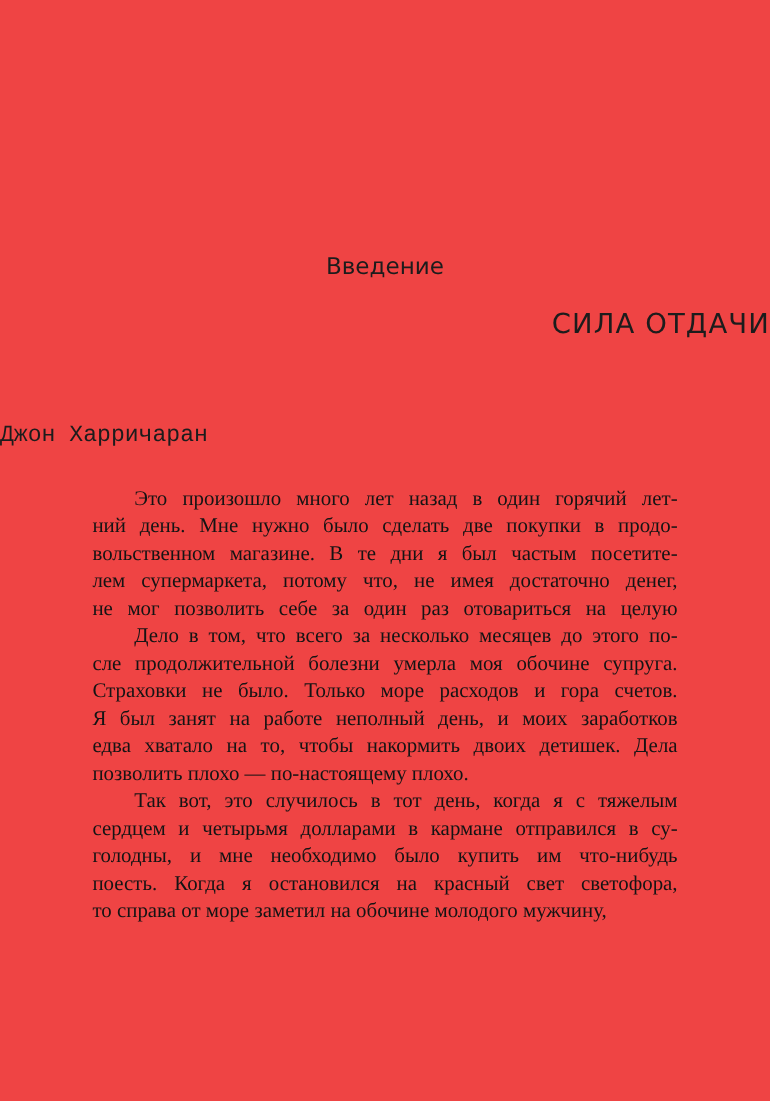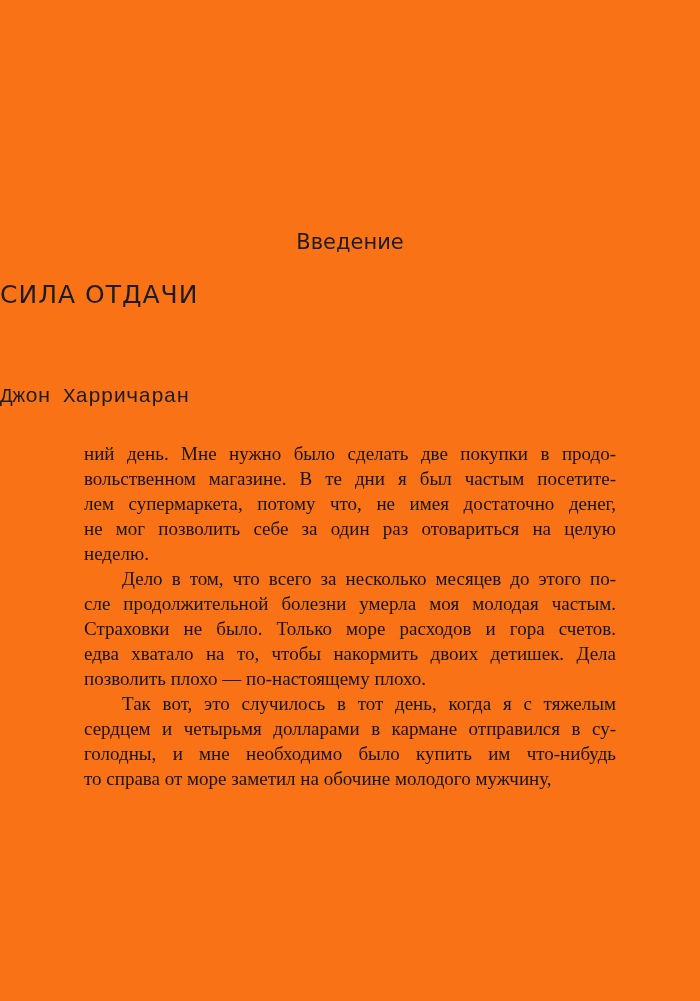--- a/index.html
+++ b/index.html
@@ -8,41 +8,41 @@
     width: 700px;
     height: 1001px;
     background: #ffffff;
     font-family: "Liberation Serif", serif;
     color: #141414;
   }
   .page {
     position: relative;
     width: 700px;
     height: 1001px;
-    background: #f97316;
+    background: #ef4444;
     overflow: hidden;
   }
   .chapter-label {
     position: absolute;
     top: 230px;
     left: 0;
     width: 100%;
     text-align: center;
     font-family: "DejaVu Sans", sans-serif;
     font-size: 21px;
     font-weight: 400;
     color: #1c1c1c;
   }
   .chapter-title {
     position: absolute;
     top: 280px;
     left: 0;
     width: 100%;
     margin: 0;
-    text-align: left;
+    text-align: right;
     font-family: "DejaVu Sans", sans-serif;
     font-size: 25px;
     font-weight: 500;
     letter-spacing: 1px;
     color: #1c1c1c;
   }
   .author-name {
     position: absolute;
     top: 385px;
     left: 0;
@@ -73,33 +73,35 @@
 </style>
 </head>
 <body>
 
 <div class="page">
   <div class="chapter-label">Введение</div>
   <h1 class="chapter-title">СИЛА ОТДАЧИ</h1>
   <div class="author-name">Джон Харричаран</div>
   <div class="body-text">
       <div class="paragraph">
+        <div class="line indent">Это произошло много лет назад в один горячий лет-</div>
         <div class="line">ний день. Мне нужно было сделать две покупки в продо-</div>
         <div class="line">вольственном магазине. В те дни я был частым посетите-</div>
         <div class="line">лем супермаркета, потому что, не имея достаточно денег,</div>
         <div class="line">не мог позволить себе за один раз отовариться на целую</div>
-        <div class="line last">неделю.</div>
       </div>
       <div class="paragraph">
         <div class="line indent">Дело в том, что всего за несколько месяцев до этого по-</div>
-        <div class="line">сле продолжительной болезни умерла моя молодая частым.</div>
+        <div class="line">сле продолжительной болезни умерла моя обочине супруга.</div>
         <div class="line">Страховки не было. Только море расходов и гора счетов.</div>
+        <div class="line">Я был занят на работе неполный день, и моих заработков</div>
         <div class="line">едва хватало на то, чтобы накормить двоих детишек. Дела</div>
         <div class="line last">позволить плохо — по-настоящему плохо.</div>
       </div>
       <div class="paragraph">
         <div class="line indent">Так вот, это случилось в тот день, когда я с тяжелым</div>
         <div class="line">сердцем и четырьмя долларами в кармане отправился в су-</div>
         <div class="line">голодны, и мне необходимо было купить им что-нибудь</div>
+        <div class="line">поесть. Когда я остановился на красный свет светофора,</div>
         <div class="line last">то справа от море заметил на обочине молодого мужчину,</div>
       </div>
     </div>
 </div>
 
 </body></html>

